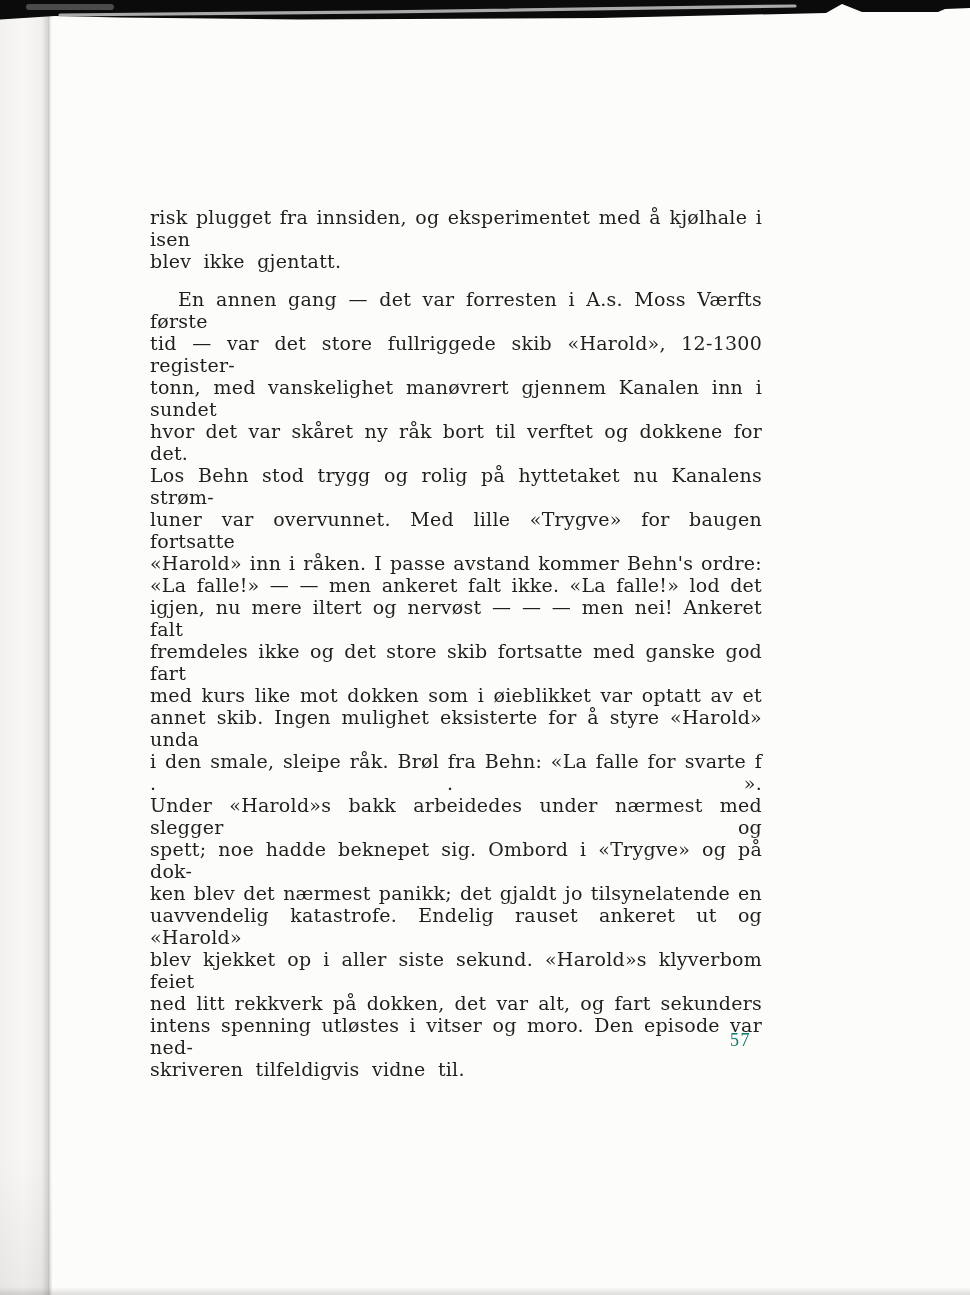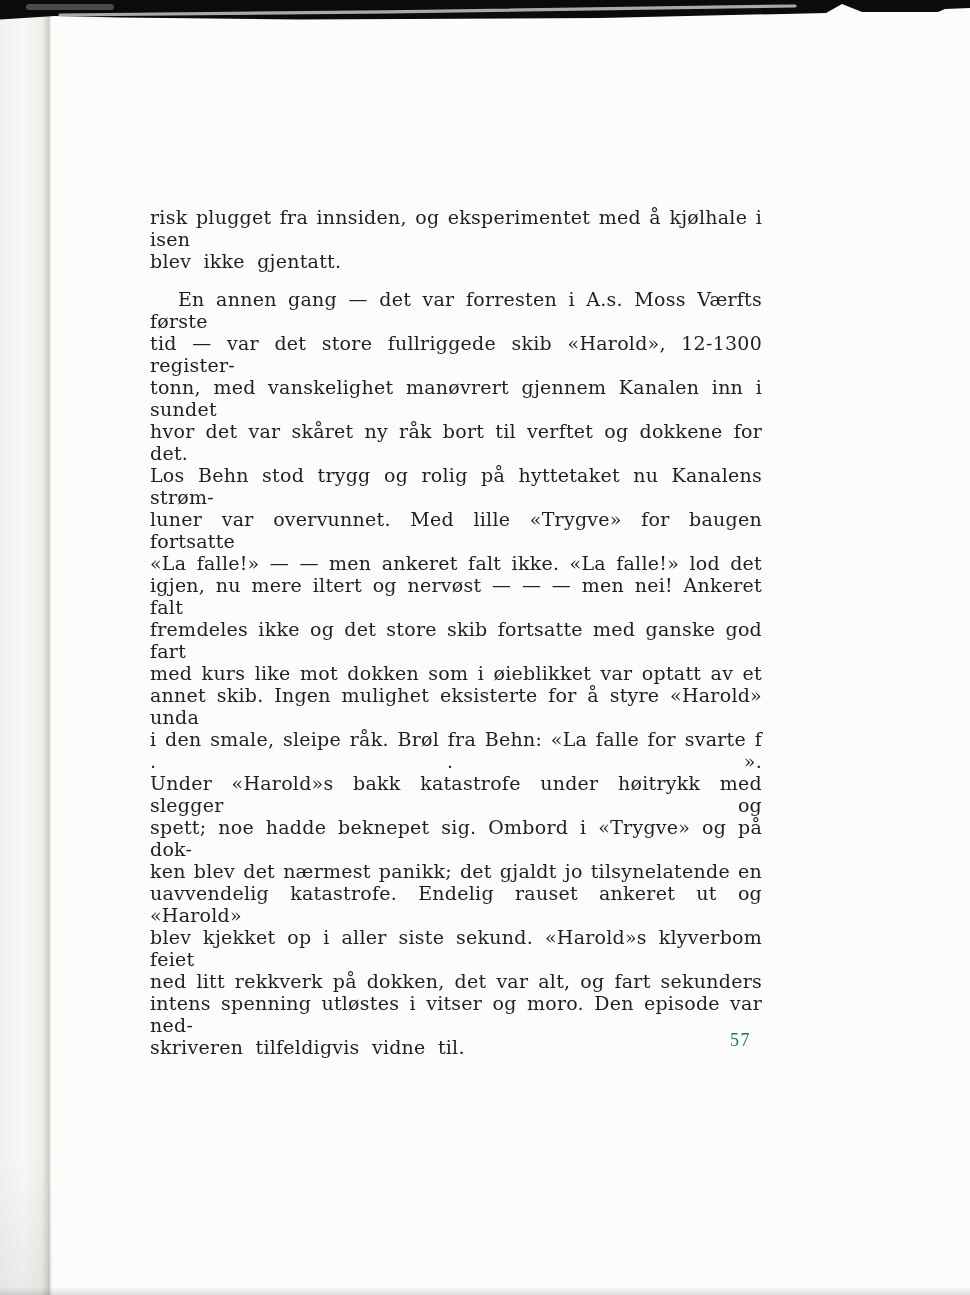--- a/index.html
+++ b/index.html
@@ -97,27 +97,28 @@
 
   <main class="text-block">
     <p class="line">risk plugget fra innsiden, og eksperimentet med å kjølhale i isen</p>
     <p class="line noj">blev ikke gjentatt.</p>
     <p class="line indent">En annen gang — det var forresten i A.s. Moss Værfts første</p>
     <p class="line">tid — var det store fullriggede skib «Harold», 12-1300 register-</p>
     <p class="line">tonn, med vanskelighet manøvrert gjennem Kanalen inn i sundet</p>
     <p class="line">hvor det var skåret ny råk bort til verftet og dokkene for det.</p>
     <p class="line">Los Behn stod trygg og rolig på hyttetaket nu Kanalens strøm-</p>
     <p class="line">luner var overvunnet. Med lille «Trygve» for baugen fortsatte</p>
+    <p class="line">«Harold» inn i råken. I passe avstand kommer Behn's ordre:</p>
     <p class="line">«La falle!» — — men ankeret falt ikke. «La falle!» lod det</p>
     <p class="line">igjen, nu mere iltert og nervøst — — — men nei! Ankeret falt</p>
     <p class="line">fremdeles ikke og det store skib fortsatte med ganske god fart</p>
     <p class="line">med kurs like mot dokken som i øieblikket var optatt av et</p>
     <p class="line">annet skib. Ingen mulighet eksisterte for å styre «Harold» unda</p>
     <p class="line">i den smale, sleipe råk. Brøl fra Behn: «La falle for svarte f . . ».</p>
-    <p class="line">Under «Harold»s bakk katastrofe under høitrykk med slegger og</p>
+    <p class="line">Under «Harold»s bakk arbeidedes under nærmest med slegger og</p>
     <p class="line">spett; noe hadde beknepet sig. Ombord i «Trygve» og på dok-</p>
     <p class="line">ken blev det nærmest panikk; det gjaldt jo tilsynelatende en</p>
     <p class="line">uavvendelig katastrofe. Endelig rauset ankeret ut og «Harold»</p>
     <p class="line">blev kjekket op i aller siste sekund. «Harold»s klyverbom feiet</p>
     <p class="line">ned litt rekkverk på dokken, det var alt, og fart sekunders</p>
     <p class="line">intens spenning utløstes i vitser og moro. Den episode var ned-</p>
     <p class="line noj">skriveren tilfeldigvis vidne til.</p>
   </main>
 
   <div class="page-number">57</div>

